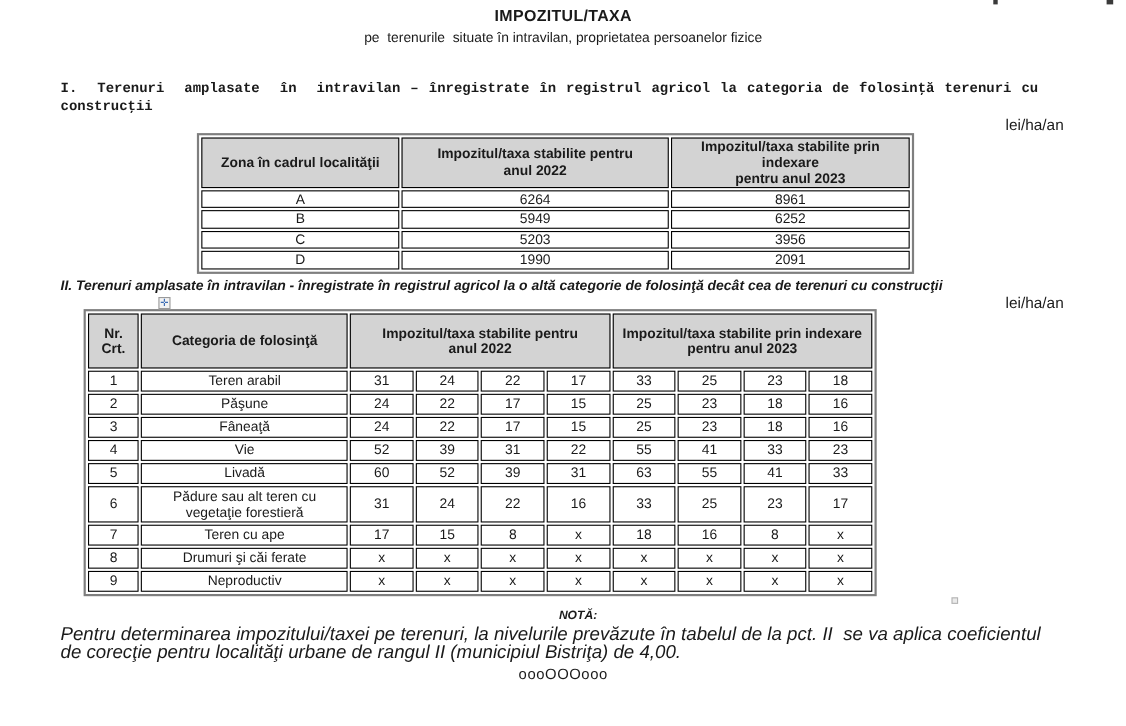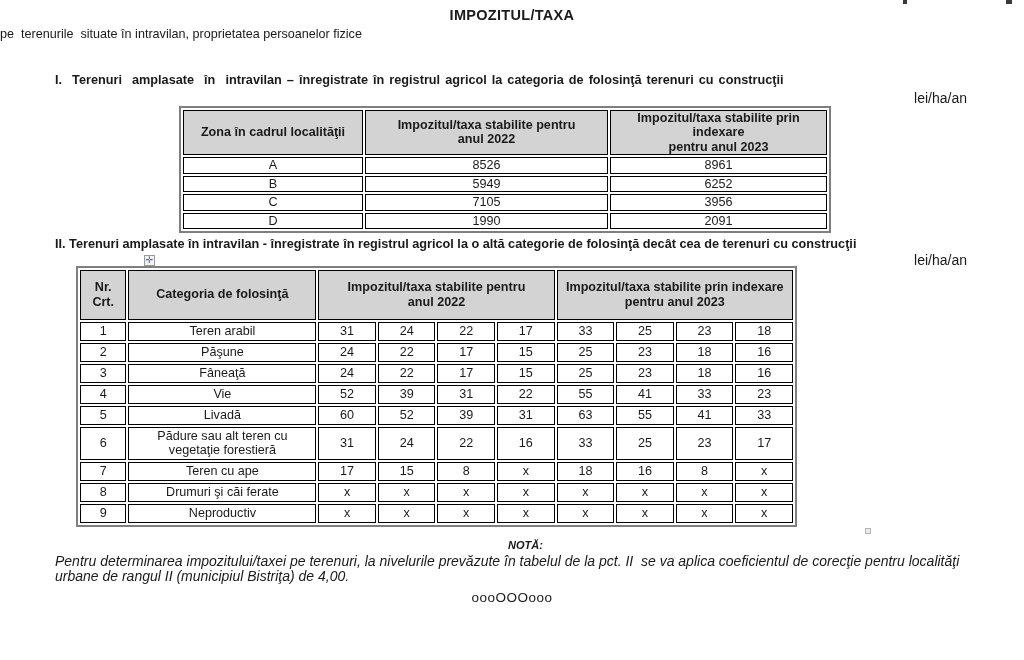--- a/index.html
+++ b/index.html
@@ -19,30 +19,31 @@
     position: absolute; top: 0; height: 4px; background: #3a3a3a;
   }
   .frag-1 { left: 903px; width: 4px; }
   .frag-2 { left: 1006px; width: 6px; }
   .doc-title {
     text-align: center;
     font-size: 14.5px; font-weight: bold; line-height: 17px;
     letter-spacing: 0.3px;
   }
   .doc-subtitle {
+    text-align: center;
     font-size: 12.6px; line-height: 15px;
     margin-top: 3px;
     white-space: pre-wrap;
   }
   .section-heading {
     font-size: 12.7px; font-weight: bold; line-height: 15.5px;
     white-space: pre-wrap;
   }
-  .heading-1 { margin: 31px 57px 0 55px; word-spacing: 1.5px; }
-  .heading-2 { margin: 4px 56px 0 55px; text-align: justify; white-space: normal; }
+  .heading-1 { margin: 31px 57px 0 55px; word-spacing: 1.5px; font-family: Liberation Mono, monospace; }
+  .heading-2 { margin: 4px 56px 0 55px; text-align: justify; white-space: normal; font-style: italic; }
   .unit-label {
     font-size: 14px; line-height: 12px;
     text-align: right;
     margin-right: 57px;
   }
   .unit-1 { margin-top: 3px; }
   .handle-row {
     position: relative; height: 13px;
   }
   .handle-row .unit-label { position: absolute; right: 57px; top: 1px; margin: 0; }
@@ -86,21 +87,21 @@
     width: 6px; height: 6px;
     border: 1px solid #b4b4b4; background: #eaeaea;
     cursor: nwse-resize;
   }
   .note-label {
     margin: 3px 0 0 27px;
     font-size: 11px; font-weight: bold; font-style: italic; line-height: 15px; text-align: center;
   }
   .note-text {
     margin: 1px 57px 0 55px;
-    font-size: 14px; font-style: italic; line-height: 15.5px;
+    font-size: 17px; font-style: italic; line-height: 15.5px;
     white-space: pre-wrap;
   }
   .closing-mark {
     text-align: center;
     margin-top: 5px;
     font-size: 13.5px; font-weight: normal; letter-spacing: 0.5px;
   }
 </style>
 </head>
 <body>
@@ -128,31 +129,31 @@
       <td class="hdr">Impozitul/taxa stabilite pentru
 anul 2022</td>
       <td class="hdr">Impozitul/taxa stabilite prin
 indexare
 pentru anul 2023</td>
     </tr>
     </tbody>
       <tbody>
         <tr>
           <td class="data">A</td>
-          <td class="data">8526</td>
+          <td class="data">6264</td>
           <td class="data">8961</td>
         </tr>
         <tr>
           <td class="data">B</td>
           <td class="data">5949</td>
           <td class="data">6252</td>
         </tr>
         <tr>
           <td class="data">C</td>
-          <td class="data">7105</td>
+          <td class="data">5203</td>
           <td class="data">3956</td>
         </tr>
         <tr>
           <td class="data">D</td>
           <td class="data">1990</td>
           <td class="data">2091</td>
         </tr>
       </tbody>
   </table>
 

